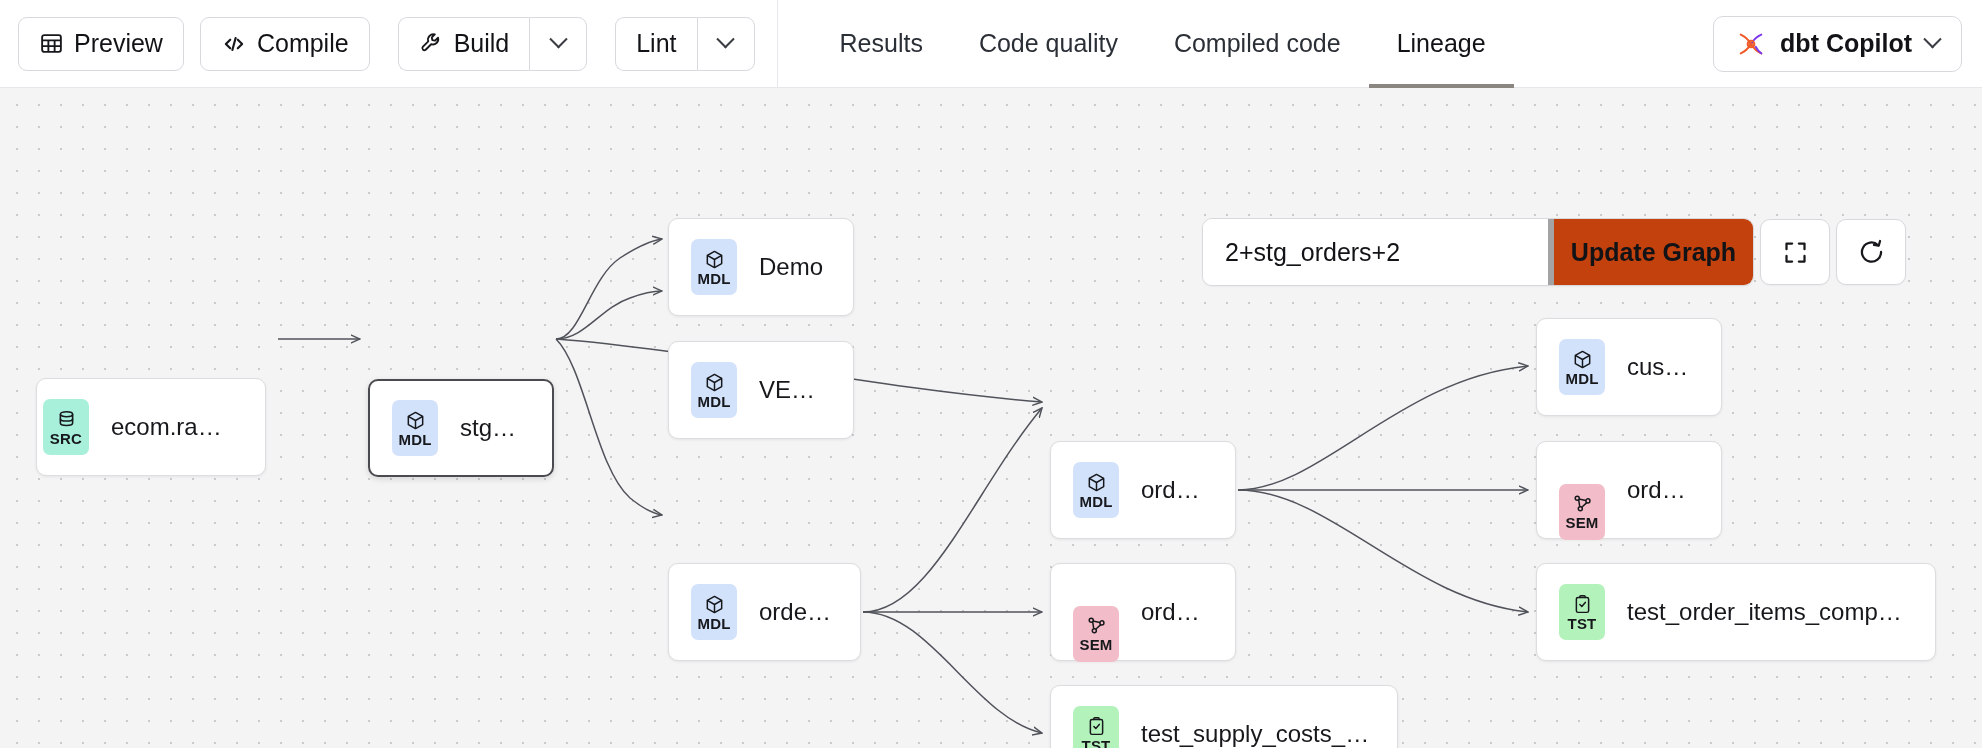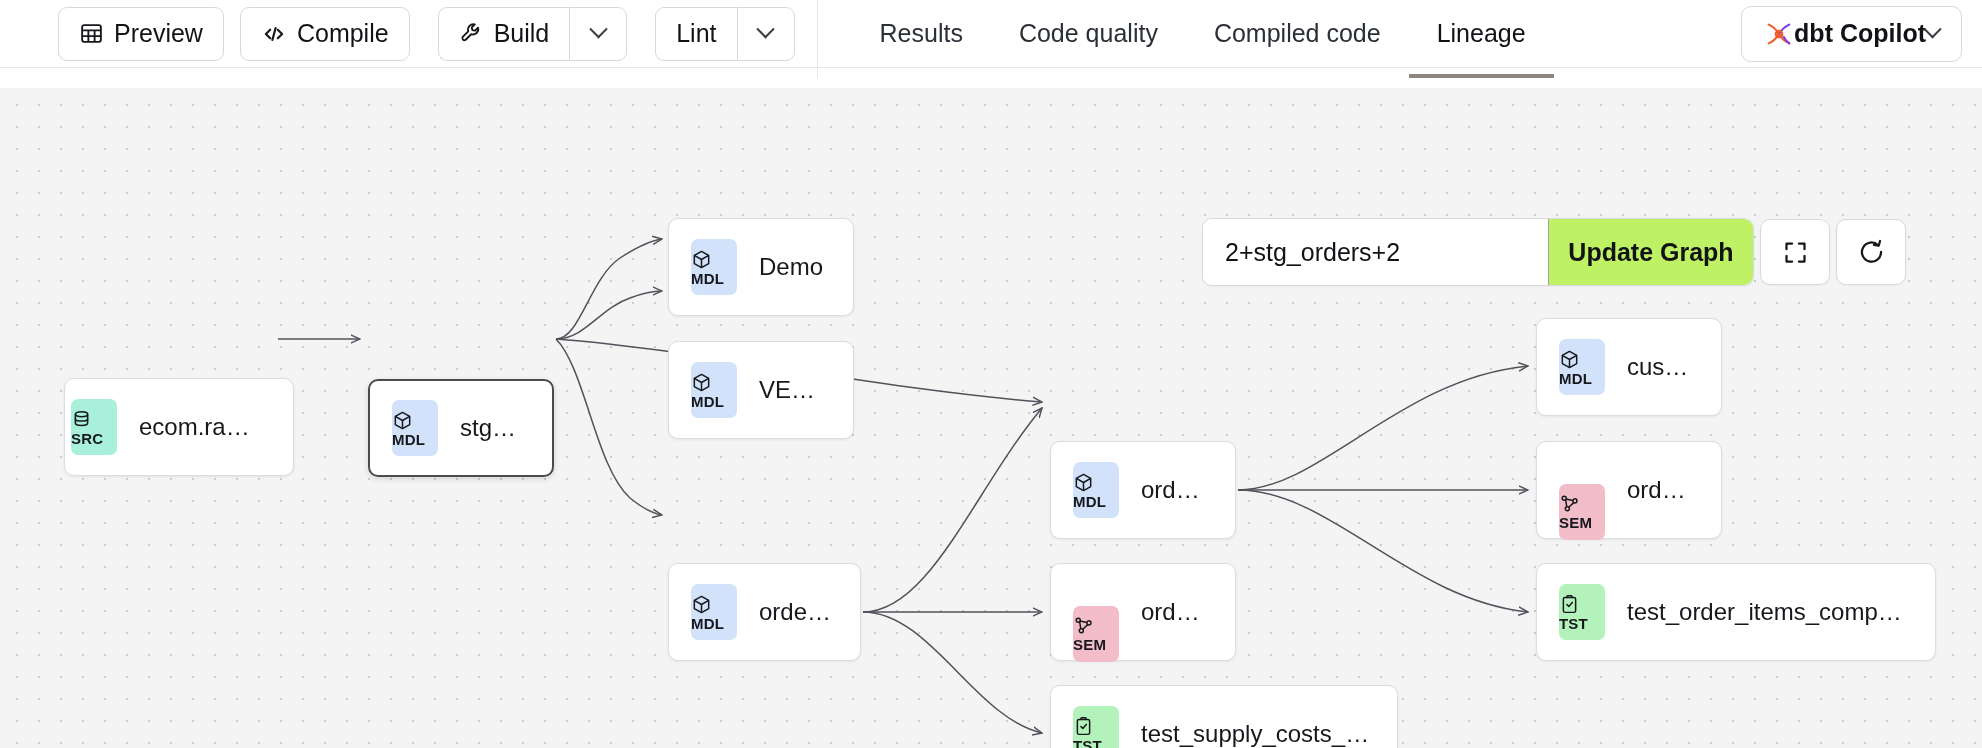--- a/index.html
+++ b/index.html
@@ -7,24 +7,24 @@
   html, body {
     width: 1982px; height: 748px;
     font-family: "Liberation Sans", sans-serif;
     background: #ffffff;
     overflow: hidden;
   }
 
   
   .topbar {
     position: absolute; left: 0; top: 0;
-    width: 1982px; height: 68px;
+    width: 1982px; height: 88px;
     background: #ffffff;
     border-bottom: 1px solid #e5e7eb;
-    display: flex; align-items: center; padding-left: 40px;
+    display: flex; align-items: center;
   }
   .toolbar-left {
     display: flex; align-items: center; gap: 16px;
     padding-left: 18px;
     height: 100%;
   }
   .btn {
     display: inline-flex; align-items: center; justify-content: center;
     gap: 10px;
     height: 54px;
@@ -82,21 +82,21 @@
     content: "";
     position: absolute; left: 0; right: 0; bottom: 0;
     height: 4px; background: #8b8680;
   }
 
   .topbar-right {
     margin-left: auto; padding-right: 20px;
     display: flex; align-items: center;
   }
   .copilot-btn {
-    display: inline-flex; align-items: center; 
+    display: inline-flex; align-items: center; gap: 14px;
     height: 56px; padding: 0 22px;
     border: 1px solid #d7d9dd; border-radius: 10px;
     background: #fff; cursor: pointer;
     font-size: 25px; color: #111317; font-weight: 600;
   }
 
   
   .canvas {
     position: absolute; left: 0; top: 88px;
     width: 1982px; height: 660px;
@@ -126,22 +126,22 @@
     border: none; outline: none;
     padding: 0 22px;
     font-family: "Liberation Sans", sans-serif;
     font-size: 25px;
     color: #111317;
     background: #fff;
   }
   .update-graph-btn {
     display: flex; align-items: center; justify-content: center;
     min-width: 205px; height: 66px;
-    border: none; border-left: 1px solid #a3a3a3;
-    background: #bef264; cursor: pointer;
+    border: none; border-left: 6px solid #a3a3a3;
+    background: #c2410c; cursor: pointer;
     font-family: "Liberation Sans", sans-serif;
     font-size: 25px; font-weight: 600; color: #111317;
     padding: 0 16px;
   }
   .square-btn {
     display: flex; align-items: center; justify-content: center;
     width: 70px; height: 66px;
     background: #fff;
     border: 1px solid #d7d9dd;
     border-radius: 10px;
@@ -163,21 +163,21 @@
   }
   .node.selected {
     border: 2px solid #4a4b50;
     box-shadow: 0 2px 6px rgba(0,0,0,0.13);
   }
   .badge {
     flex: 0 0 auto;
     width: 46px; height: 56px;
     border-radius: 7px;
     display: flex; flex-direction: column;
-    justify-content: center;
+    align-items: center; justify-content: center;
     gap: 1px;
   }
   .badge .badge-glyph { display: block; line-height: 0; }
   .badge .badge-text {
     font-size: 15px; font-weight: 600; letter-spacing: 0.2px;
     color: #16181c; line-height: 1;
   }
   .badge.src { background: #a9f0da; }
   .badge.mdl { background: #d3e2fb; }
   .badge.sem { background: #f2bdc8; margin-top: 43px; }
@@ -339,21 +339,21 @@
       <span>
         <svg class="icon-svg" width="27" height="27" viewBox="0 0 24 24" fill="none" stroke="#16181c" stroke-width="2" stroke-linecap="round" stroke-linejoin="round">
           <path d="M20.5 11.5a8.5 8.5 0 1 1-2.6-6"></path>
           <polyline points="19.6,1.8 18.4,6 14.2,5.2"></polyline>
         </svg>
       </span>
     </button>
   </div>
 
   <div id="nodes-layer">
-      <div class="node" style="left: 64px; top: 290px; width: 230px; height: 98px; padding-left: 6px;">
+      <div class="node" style="left: 36px; top: 290px; width: 230px; height: 98px; padding-left: 6px;">
         <div class="badge src">
           <span class="badge-glyph"><svg width="21" height="21" viewBox="0 0 24 24" fill="none" stroke="#16181c" stroke-width="1.8">
               <ellipse cx="12" cy="6" rx="7" ry="2.8"></ellipse>
               <path d="M5 6v5c0 1.55 3.13 2.8 7 2.8s7-1.25 7-2.8V6"></path>
               <path d="M5 11v5c0 1.55 3.13 2.8 7 2.8s7-1.25 7-2.8v-5"></path>
             </svg></span>
           <span class="badge-text">SRC</span>
         </div>
         <div class="node-label">ecom.raw_orders</div>
       </div>

